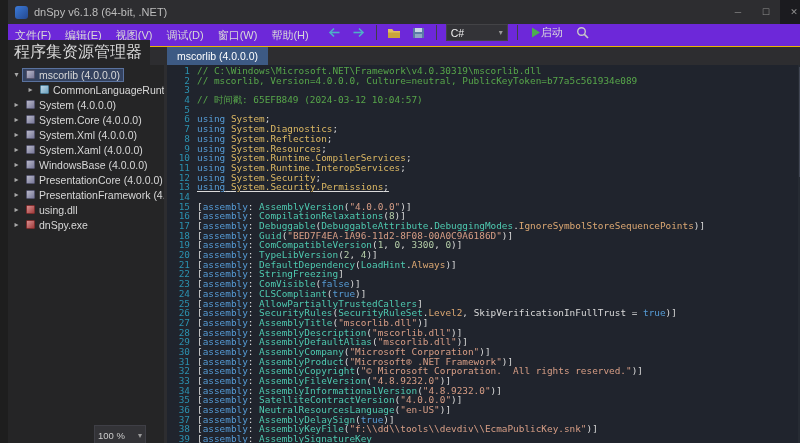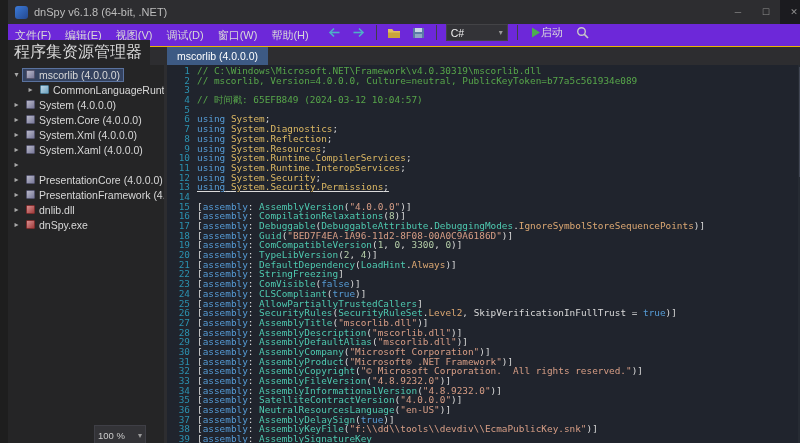--- a/index.html
+++ b/index.html
@@ -194,40 +194,44 @@
           </div>
           <div class="tree-row" style="padding-left: 3px;">
             <span class="expander">▸</span>
             <span class="row-core">
               <span class="tree-icon ic-asm"></span>
               <span class="tree-label">System.Xaml (4.0.0.0)</span>
             </span>
           </div>
           <div class="tree-row" style="padding-left: 3px;">
             <span class="expander">▸</span>
+            <span class="row-core">
+              <span class="tree-icon ic-asm"></span>
+              <span class="tree-label">WindowsBase (4.0.0.0)</span>
+            </span>
           </div>
           <div class="tree-row" style="padding-left: 3px;">
             <span class="expander">▸</span>
             <span class="row-core">
               <span class="tree-icon ic-asm"></span>
               <span class="tree-label">PresentationCore (4.0.0.0)</span>
             </span>
           </div>
           <div class="tree-row" style="padding-left: 3px;">
             <span class="expander">▸</span>
             <span class="row-core">
               <span class="tree-icon ic-asm"></span>
               <span class="tree-label">PresentationFramework (4.0.0.0)</span>
             </span>
           </div>
           <div class="tree-row" style="padding-left: 3px;">
             <span class="expander">▸</span>
             <span class="row-core">
               <span class="tree-icon ic-red"></span>
-              <span class="tree-label">dnlib.dll</span>
+              <span class="tree-label">using.dll</span>
             </span>
           </div>
           <div class="tree-row" style="padding-left: 3px;">
             <span class="expander">▸</span>
             <span class="row-core">
               <span class="tree-icon ic-red"></span>
               <span class="tree-label">dnSpy.exe</span>
             </span>
           </div>
         </div>

